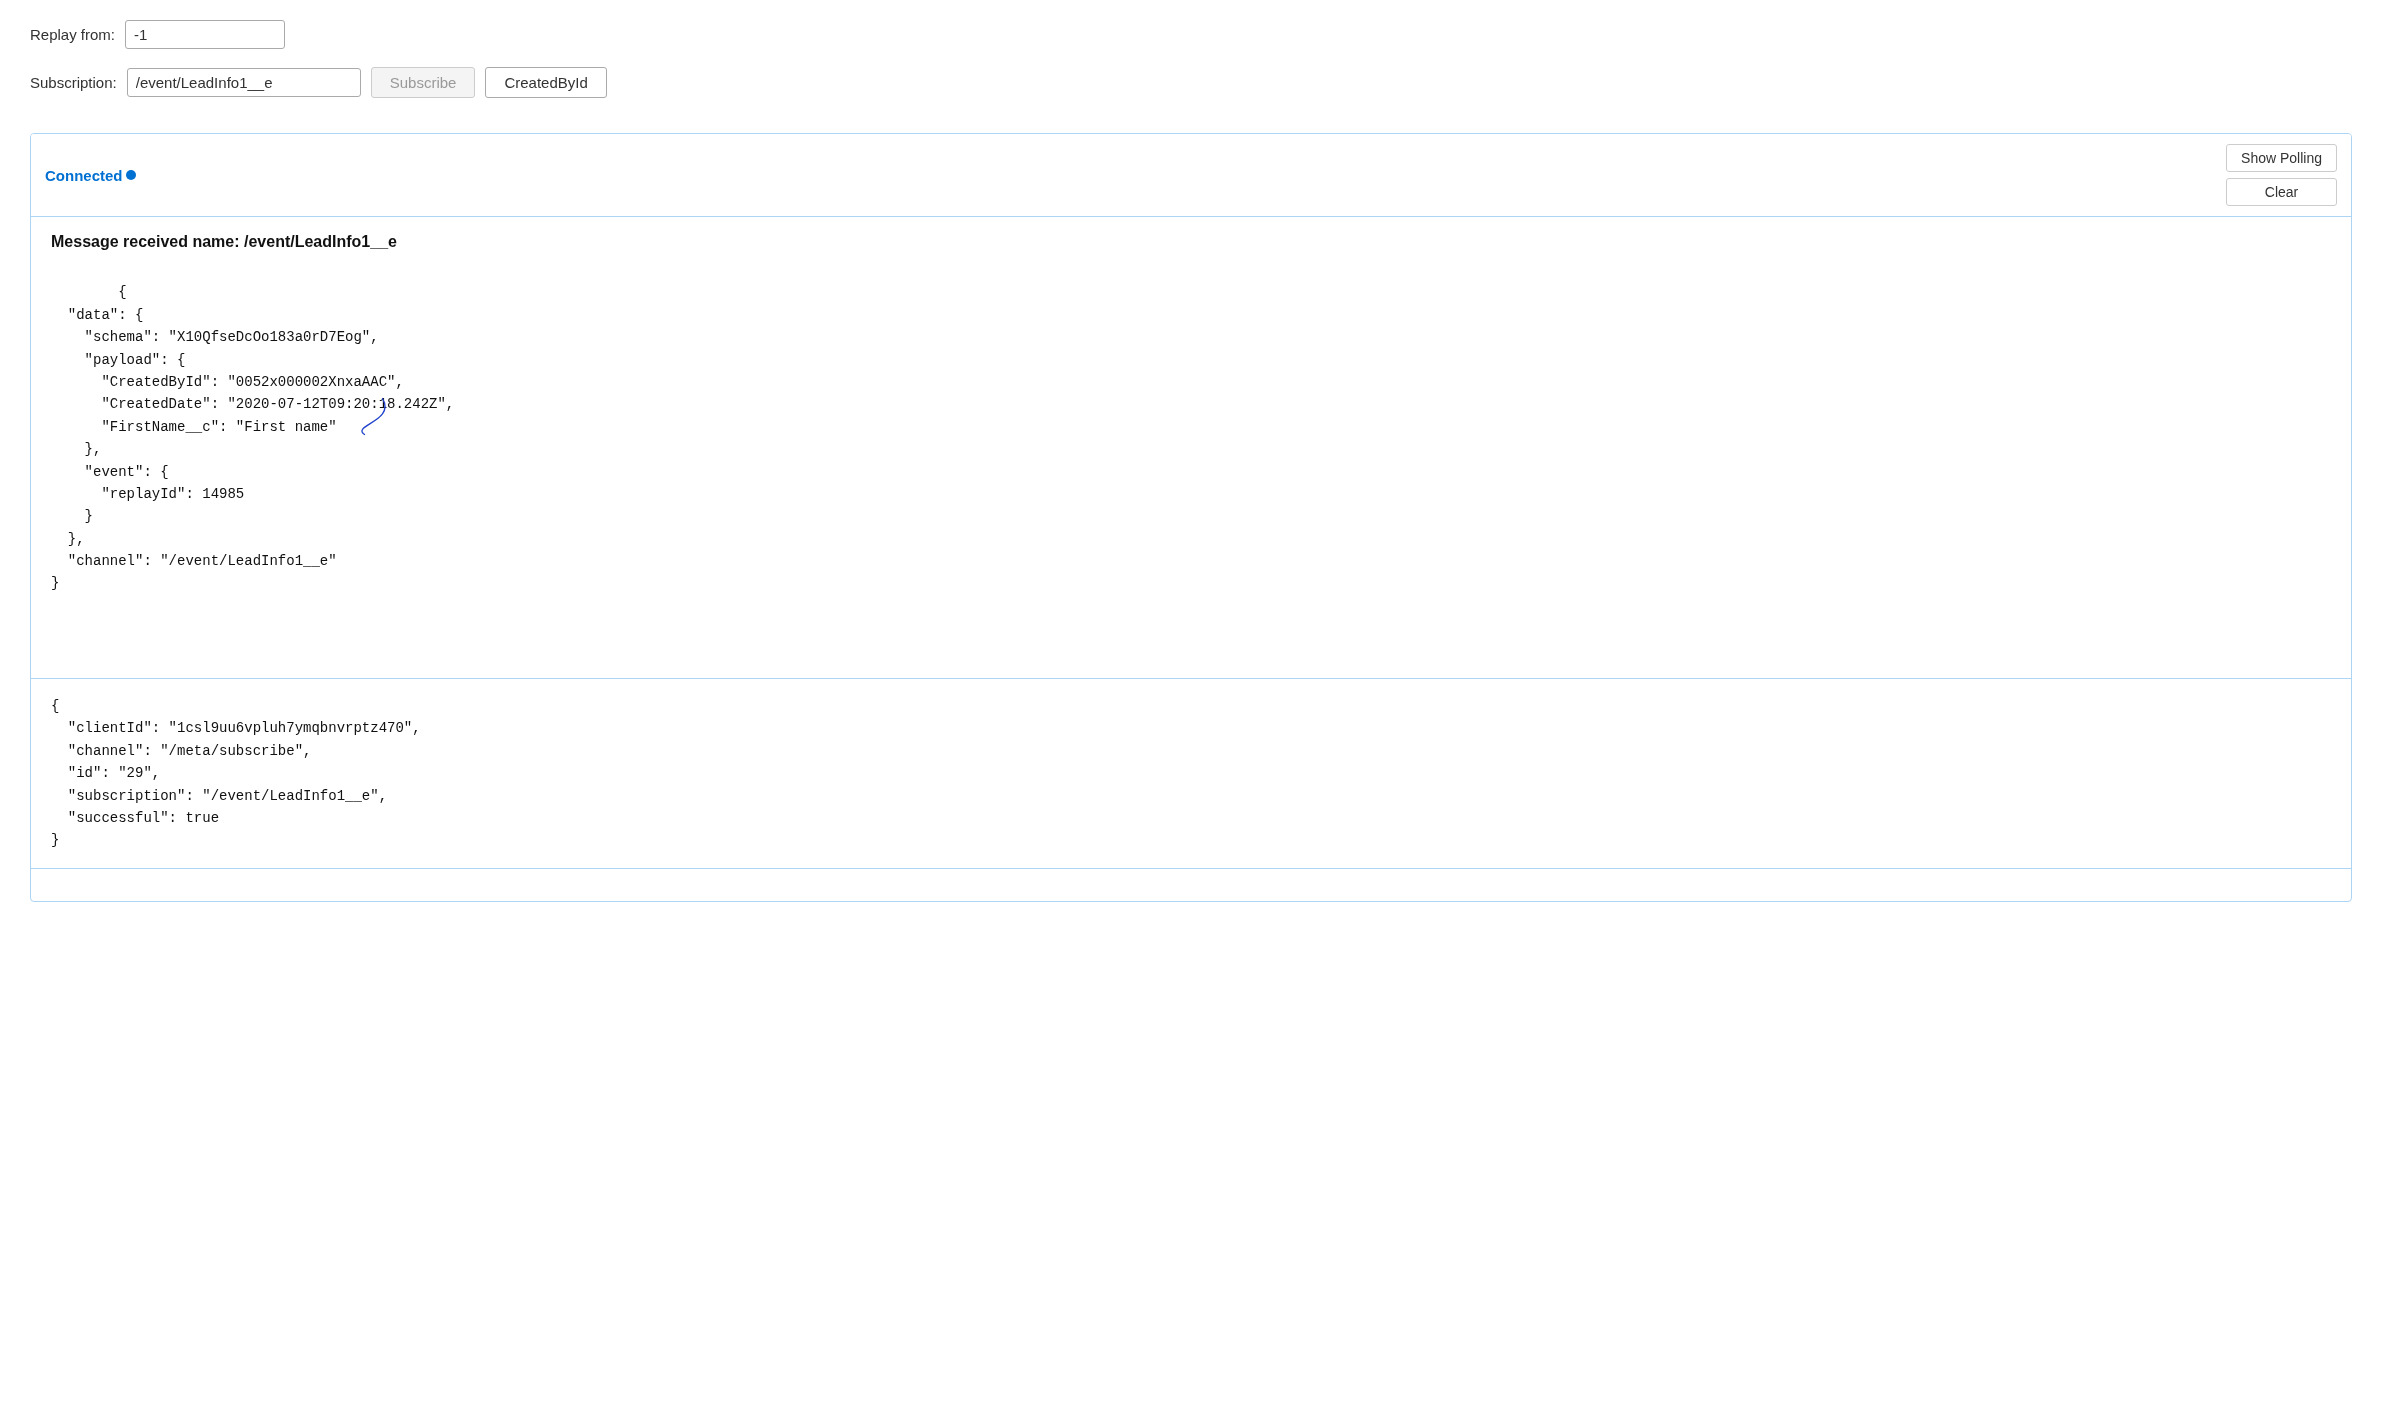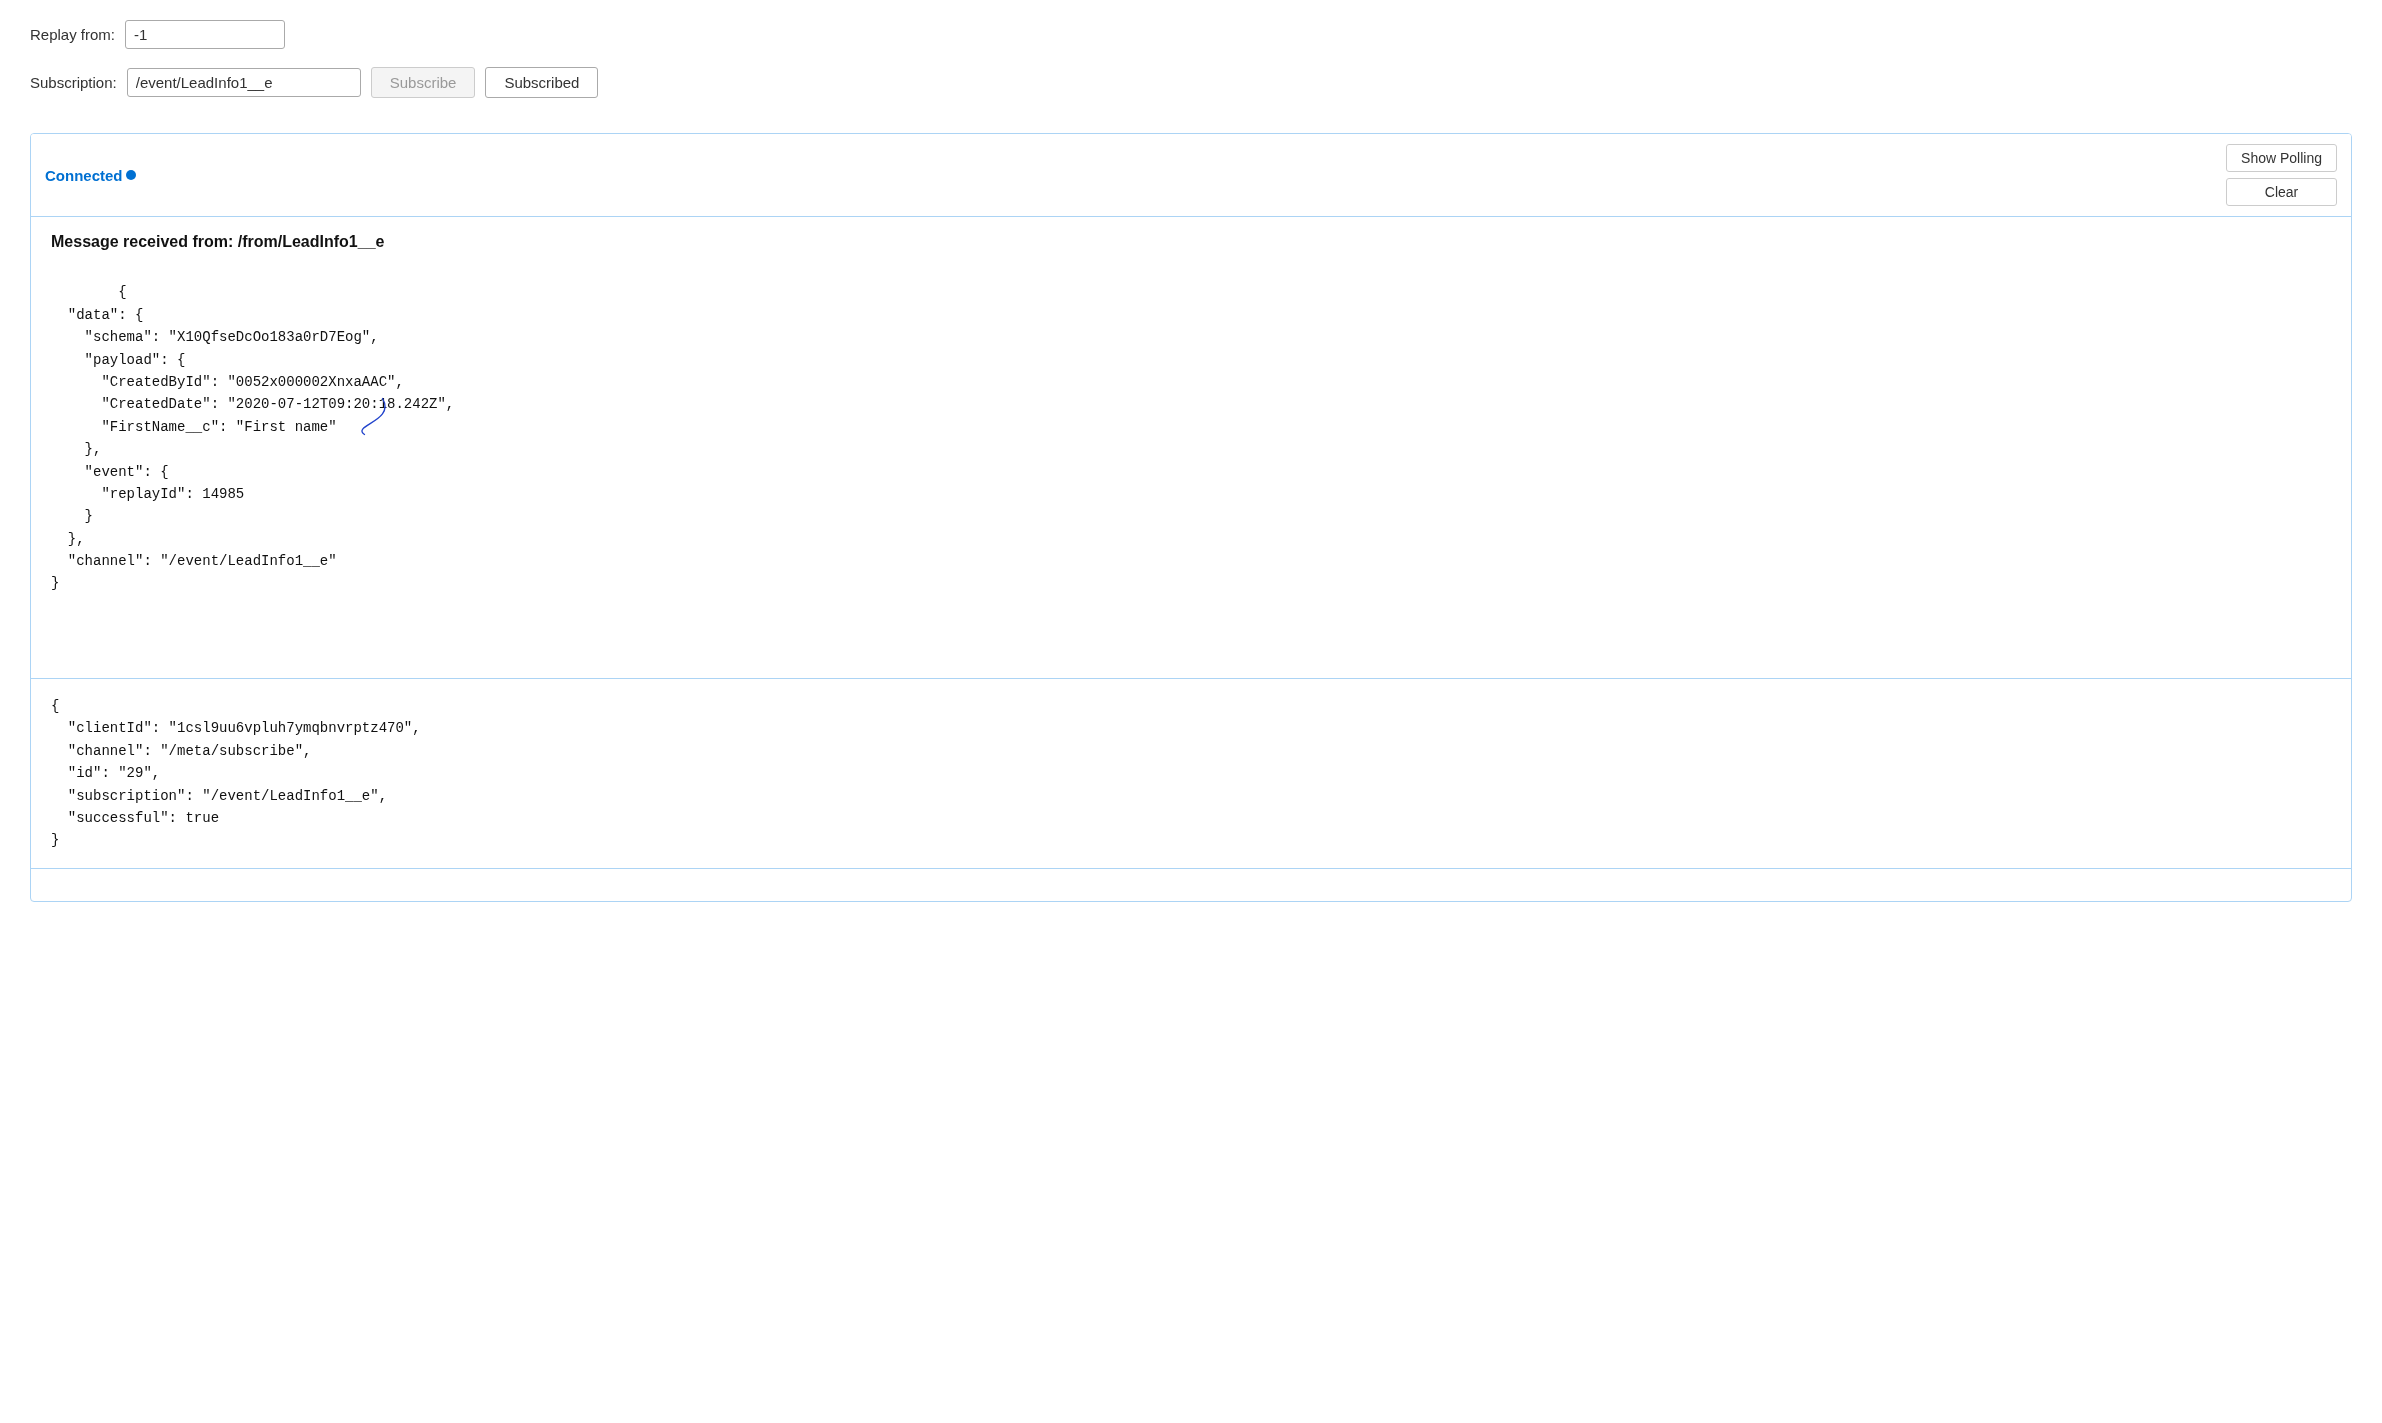--- a/index.html
+++ b/index.html
@@ -169,21 +169,21 @@
 <div class="form-row">
   <span class="form-label">Replay from:</span>
   <input class="form-input" style="width: 160px;" value="-1">
 </div>
 
 
 <div class="form-row">
   <span class="form-label">Subscription:</span>
   <input class="form-input" style="width: 234px;" value="/event/LeadInfo1__e">
   <button class="btn btn-subscribe">Subscribe</button>
-  <button class="btn btn-unsubscribe">Subscribed</button>
+  <button class="btn btn-unsubscribe">CreatedById</button>
 </div>
 
 <br>
 
 
 <div class="main-panel">
 
   <div class="panel-header">
     <div class="connected-label">
       <span>Connected</span>
@@ -191,21 +191,21 @@
     </div>
     <div class="panel-actions">
       <button class="btn btn-show-polling">Show Polling</button>
       <button class="btn btn-clear">Clear</button>
     </div>
   </div>
 
   <div class="panel-body">
 
     <div class="message-block message-block-wrapper">
-      <div class="message-title">Message received from: /from/LeadInfo1__e</div>
+      <div class="message-title">Message received name: /event/LeadInfo1__e</div>
       <div class="message-content" style="position:relative;">
         <span>{
   "data": {
     "schema": "X10QfseDcOo183a0rD7Eog",
     "payload": {
       "CreatedById": "0052x000002XnxaAAC",
       "CreatedDate": "2020-07-12T09:20:18.242Z",
       "FirstName__c": "First name"
     },
     "event": {

